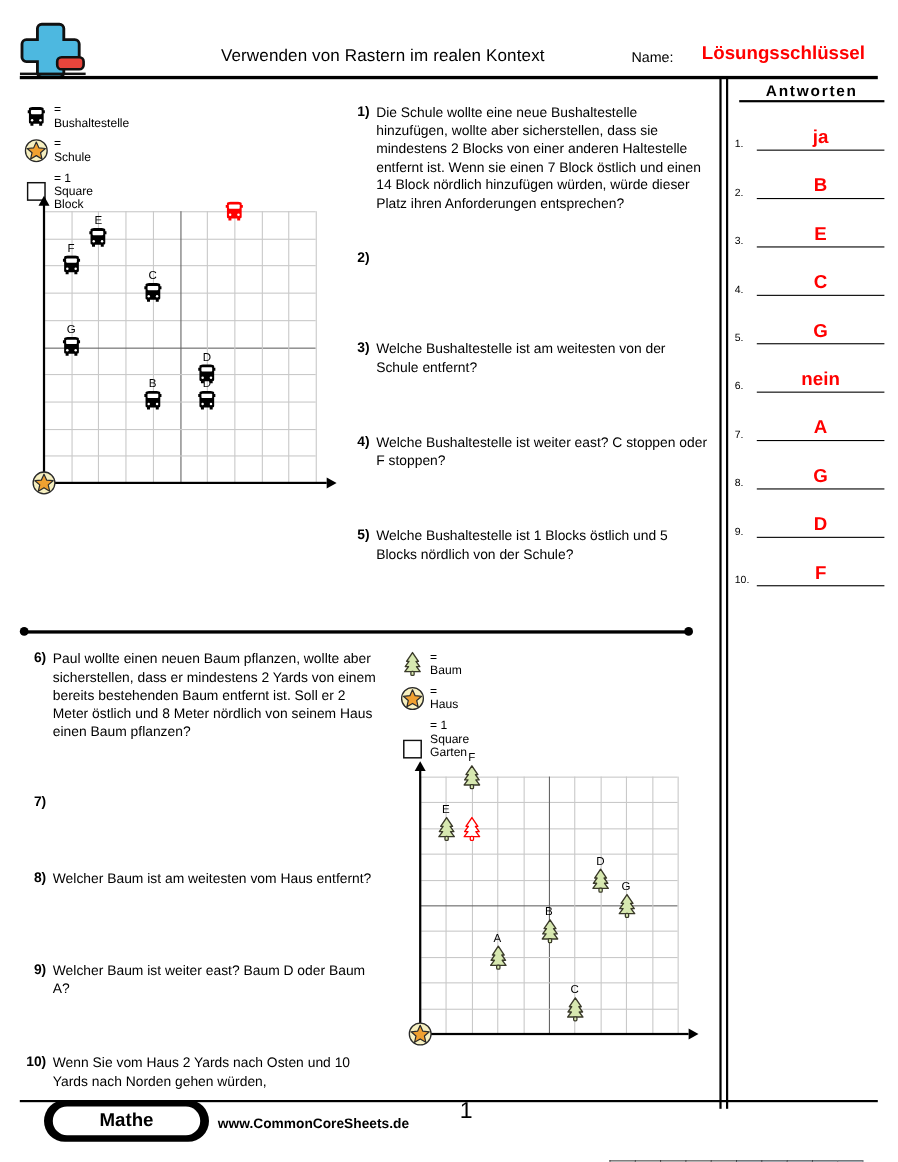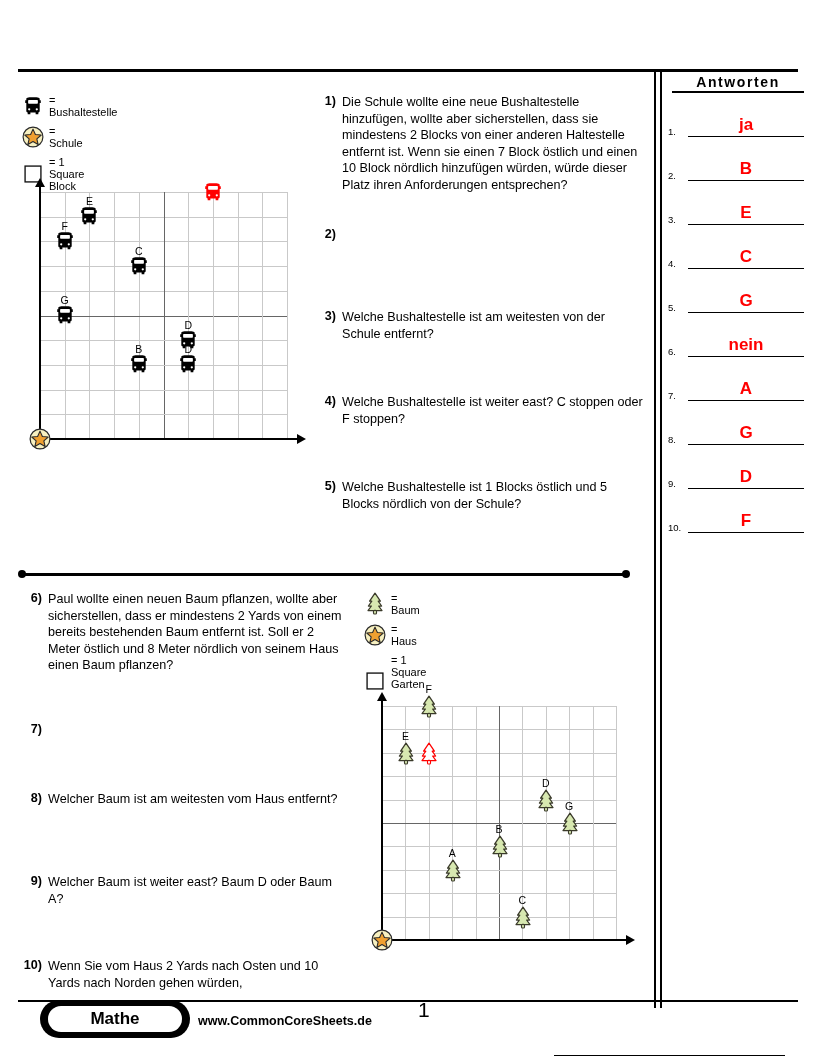--- a/index.html
+++ b/index.html
@@ -60,20 +60,32 @@
   #scale .lab{padding:1px 5px 1px 0;display:flex;align-items:center;font-size:10.5px;}
   #scale .cell{width:22px;border:1px solid #000;border-right:none;display:flex;align-items:center;justify-content:center;height:16px;font-size:10.5px;}
   #scale .cell.last{border-right:1px solid #000;}
   #scale .cell.hl{background:#cfe2f3;}
 </style>
 </head>
 <body>
 
 <div class="page">
 
+  <div id="header">
+    <div id="logo">
+      <svg width="60" height="52" viewBox="0 0 60 52">
+        <path d="M20 4 h16 a4 4 0 0 1 4 4 v10 h10 a4 4 0 0 1 4 4 v12 a4 4 0 0 1 -4 4 h-10 v10 a4 4 0 0 1 -4 4 h-16 a4 4 0 0 1 -4 -4 v-10 h-10 a4 4 0 0 1 -4 -4 v-12 a4 4 0 0 1 4 -4 h10 v-10 a4 4 0 0 1 4 -4 z" fill="#4db8e0" stroke="#111" stroke-width="2.6"></path>
+        <rect x="34" y="34" width="24" height="11" rx="4" fill="#e8453c" stroke="#111" stroke-width="2.4"></rect>
+        <rect x="0" y="48" width="60" height="2.2" fill="#111"></rect>
+      </svg>
+    </div>
+    <div id="title">Verwenden von Rastern im realen Kontext</div>
+    <div id="name-label">Name:</div>
+    <div id="name-value">Lösungsschlüssel</div>
+  </div>
   <div id="rule-top"></div>
 
   <div id="ans-div1"></div>
   <div id="ans-div2"></div>
   <div id="ans-head">Antworten</div>
   <div id="answer-rows">
       <div class="ans-row" style="top: 103px;">
         <div class="ans-num">1.</div>
         <div class="ans-line"></div>
         <div class="ans-val">ja</div>
@@ -240,21 +252,21 @@
           <path d="M4.6 2.2 C4.6 1.0 5.6 0.4 12 0.4 C18.4 0.4 19.4 1.0 19.4 2.2 L19.4 3.6 L20.6 3.6 L20.6 6.6 L19.4 6.6 L19.4 15.4 C19.4 16.4 18.8 17.0 17.9 17.0 L17.9 19.2 L14.9 19.2 L14.9 17.2 L9.1 17.2 L9.1 19.2 L6.1 19.2 L6.1 17.0 C5.2 17.0 4.6 16.4 4.6 15.4 L4.6 6.6 L3.4 6.6 L3.4 3.6 L4.6 3.6 Z" fill="#ff0000"></path>
           <rect x="6.6" y="3.2" width="10.8" height="4.3" rx="0.8" fill="#fff"></rect>
           <circle cx="7.8" cy="13.6" r="1.25" fill="#fff"></circle>
           <circle cx="16.2" cy="13.6" r="1.25" fill="#fff"></circle>
         </svg></div>
     </div>
 
   <div id="questions-top">
       <div class="q" style="left: 312px; top: 94px; width: 332px;">
         <div class="qn">1)</div>
-        <div class="qt">Die Schule wollte eine neue Bushaltestelle hinzufügen, wollte aber sicherstellen, dass sie mindestens 2 Blocks von einer anderen Haltestelle entfernt ist. Wenn sie einen 7 Block östlich und einen 10 Block nördlich hinzufügen würden, würde dieser Platz ihren Anforderungen entsprechen?</div>
+        <div class="qt">Die Schule wollte eine neue Bushaltestelle hinzufügen, wollte aber sicherstellen, dass sie mindestens 2 Blocks von einer anderen Haltestelle entfernt ist. Wenn sie einen 7 Block östlich und einen 14 Block nördlich hinzufügen würden, würde dieser Platz ihren Anforderungen entsprechen?</div>
       </div>
       <div class="q" style="left: 312px; top: 227px; width: 332px;">
         <div class="qn">2)</div>
       </div>
       <div class="q" style="left: 312px; top: 309px; width: 332px;">
         <div class="qn">3)</div>
         <div class="qt">Welche Bushaltestelle ist am weitesten von der Schule entfernt?</div>
       </div>
       <div class="q" style="left: 312px; top: 394px; width: 332px;">
         <div class="qn">4)</div>

